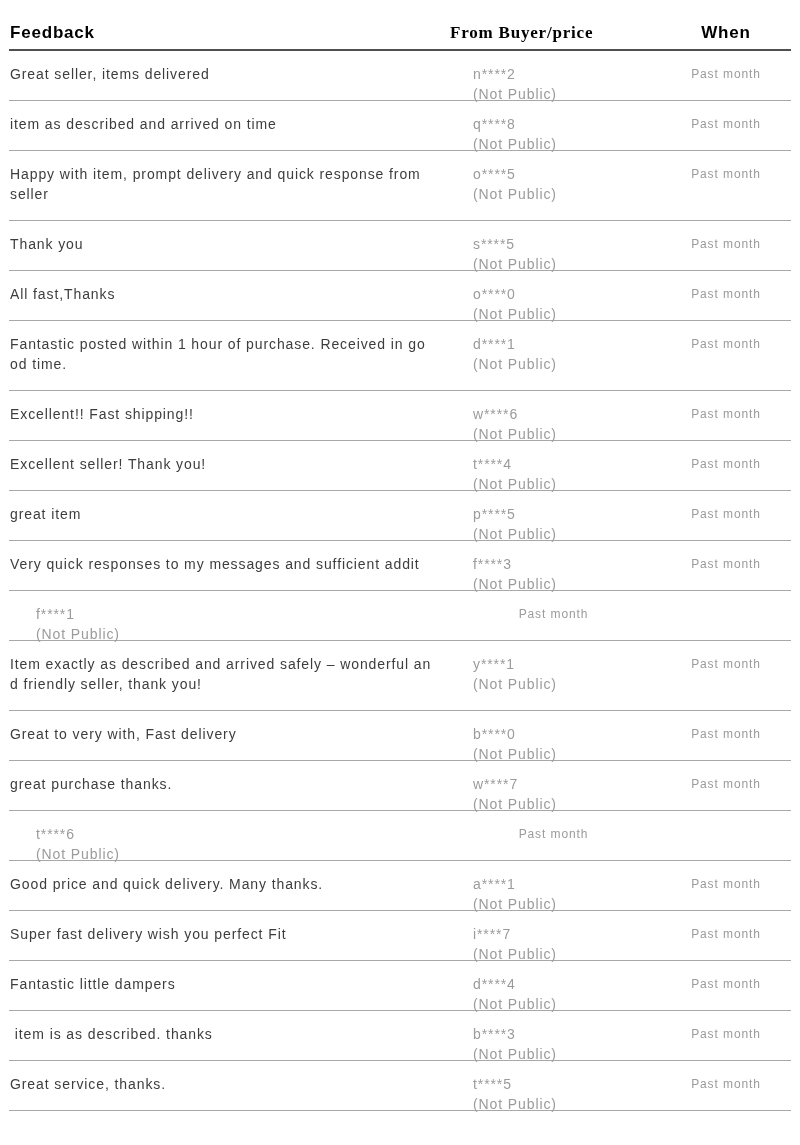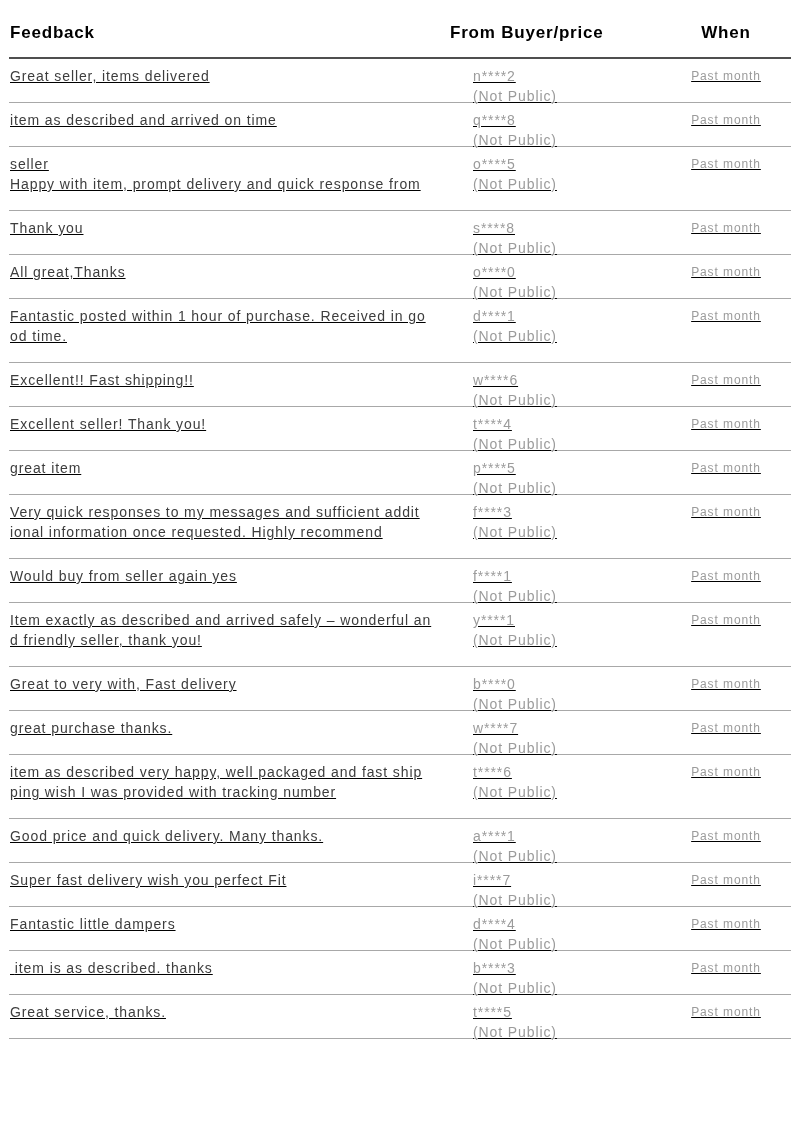--- a/index.html
+++ b/index.html
@@ -23,40 +23,39 @@
     font-family: "Liberation Sans", "DejaVu Sans", sans-serif;
   }
   .feedback-table {
     margin: 0 9px;
     width: 782px;
   }
   .thead {
     display: grid;
     grid-template-columns: 437px 215px 130px;
     padding-top: 23px;
-    padding-bottom: 14px;
+    padding-bottom: 6px;
     border-bottom: 2px solid var(--header-divider);
   }
   .th {
     font-size: 17px;
     font-weight: bold;
     color: var(--header-text);
     letter-spacing: 0.8px;
     line-height: 20px;
   }
   .th-feedback { padding-left: 1px; }
-  .th-buyer { padding-left: 4px; }
+  .th-buyer { padding-left: 4px; font-family: Liberation Serif, serif; }
   .th-when { text-align: center; }
   .row {
     display: grid;
     grid-template-columns: 437px 215px 130px;
-    padding-top: 7px;
+    padding-top: 13px;
     padding-bottom: 16px;
     border-bottom: 1px solid var(--row-divider);
-    text-decoration: underline;
   }
   .feedback-cell {
     color: var(--feedback-text);
     font-size: 14px;
     letter-spacing: 0.9px;
     line-height: 20px;
     padding-left: 1px;
     padding-right: 8px;
   }
   .feedback-line { white-space: pre-wrap; }
@@ -104,44 +103,44 @@
         </div>
     <div class="buyer-cell">
       <div>q****8</div>
       <div>(Not Public)</div>
     </div>
     <div class="when-cell">Past month</div>
   </div>
 
   <div class="row">
     <div class="feedback-cell">
+          <div class="feedback-line">Happy with item, prompt delivery and quick response from</div>
           <div class="feedback-line">seller</div>
-          <div class="feedback-line">Happy with item, prompt delivery and quick response from</div>
         </div>
     <div class="buyer-cell">
       <div>o****5</div>
       <div>(Not Public)</div>
     </div>
     <div class="when-cell">Past month</div>
   </div>
 
   <div class="row">
     <div class="feedback-cell">
           <div class="feedback-line">Thank you</div>
         </div>
     <div class="buyer-cell">
-      <div>s****8</div>
-      <div>(Not Public)</div>
-    </div>
-    <div class="when-cell">Past month</div>
-  </div>
-
-  <div class="row">
-    <div class="feedback-cell">
-          <div class="feedback-line">All great,Thanks</div>
+      <div>s****5</div>
+      <div>(Not Public)</div>
+    </div>
+    <div class="when-cell">Past month</div>
+  </div>
+
+  <div class="row">
+    <div class="feedback-cell">
+          <div class="feedback-line">All fast,Thanks</div>
         </div>
     <div class="buyer-cell">
       <div>o****0</div>
       <div>(Not Public)</div>
     </div>
     <div class="when-cell">Past month</div>
   </div>
 
   <div class="row">
     <div class="feedback-cell">
@@ -184,33 +183,29 @@
     <div class="buyer-cell">
       <div>p****5</div>
       <div>(Not Public)</div>
     </div>
     <div class="when-cell">Past month</div>
   </div>
 
   <div class="row">
     <div class="feedback-cell">
           <div class="feedback-line">Very quick responses to my messages and sufficient addit</div>
-          <div class="feedback-line">ional information once requested. Highly recommend</div>
         </div>
     <div class="buyer-cell">
       <div>f****3</div>
       <div>(Not Public)</div>
     </div>
     <div class="when-cell">Past month</div>
   </div>
 
   <div class="row">
-    <div class="feedback-cell">
-          <div class="feedback-line">Would buy from seller again yes</div>
-        </div>
     <div class="buyer-cell">
       <div>f****1</div>
       <div>(Not Public)</div>
     </div>
     <div class="when-cell">Past month</div>
   </div>
 
   <div class="row">
     <div class="feedback-cell">
           <div class="feedback-line">Item exactly as described and arrived safely – wonderful an</div>
@@ -239,24 +234,20 @@
           <div class="feedback-line">great purchase thanks.</div>
         </div>
     <div class="buyer-cell">
       <div>w****7</div>
       <div>(Not Public)</div>
     </div>
     <div class="when-cell">Past month</div>
   </div>
 
   <div class="row">
-    <div class="feedback-cell">
-          <div class="feedback-line">item as described very happy, well packaged and fast ship</div>
-          <div class="feedback-line">ping wish I was provided with tracking number</div>
-        </div>
     <div class="buyer-cell">
       <div>t****6</div>
       <div>(Not Public)</div>
     </div>
     <div class="when-cell">Past month</div>
   </div>
 
   <div class="row">
     <div class="feedback-cell">
           <div class="feedback-line">Good price and quick delivery. Many thanks.</div>

